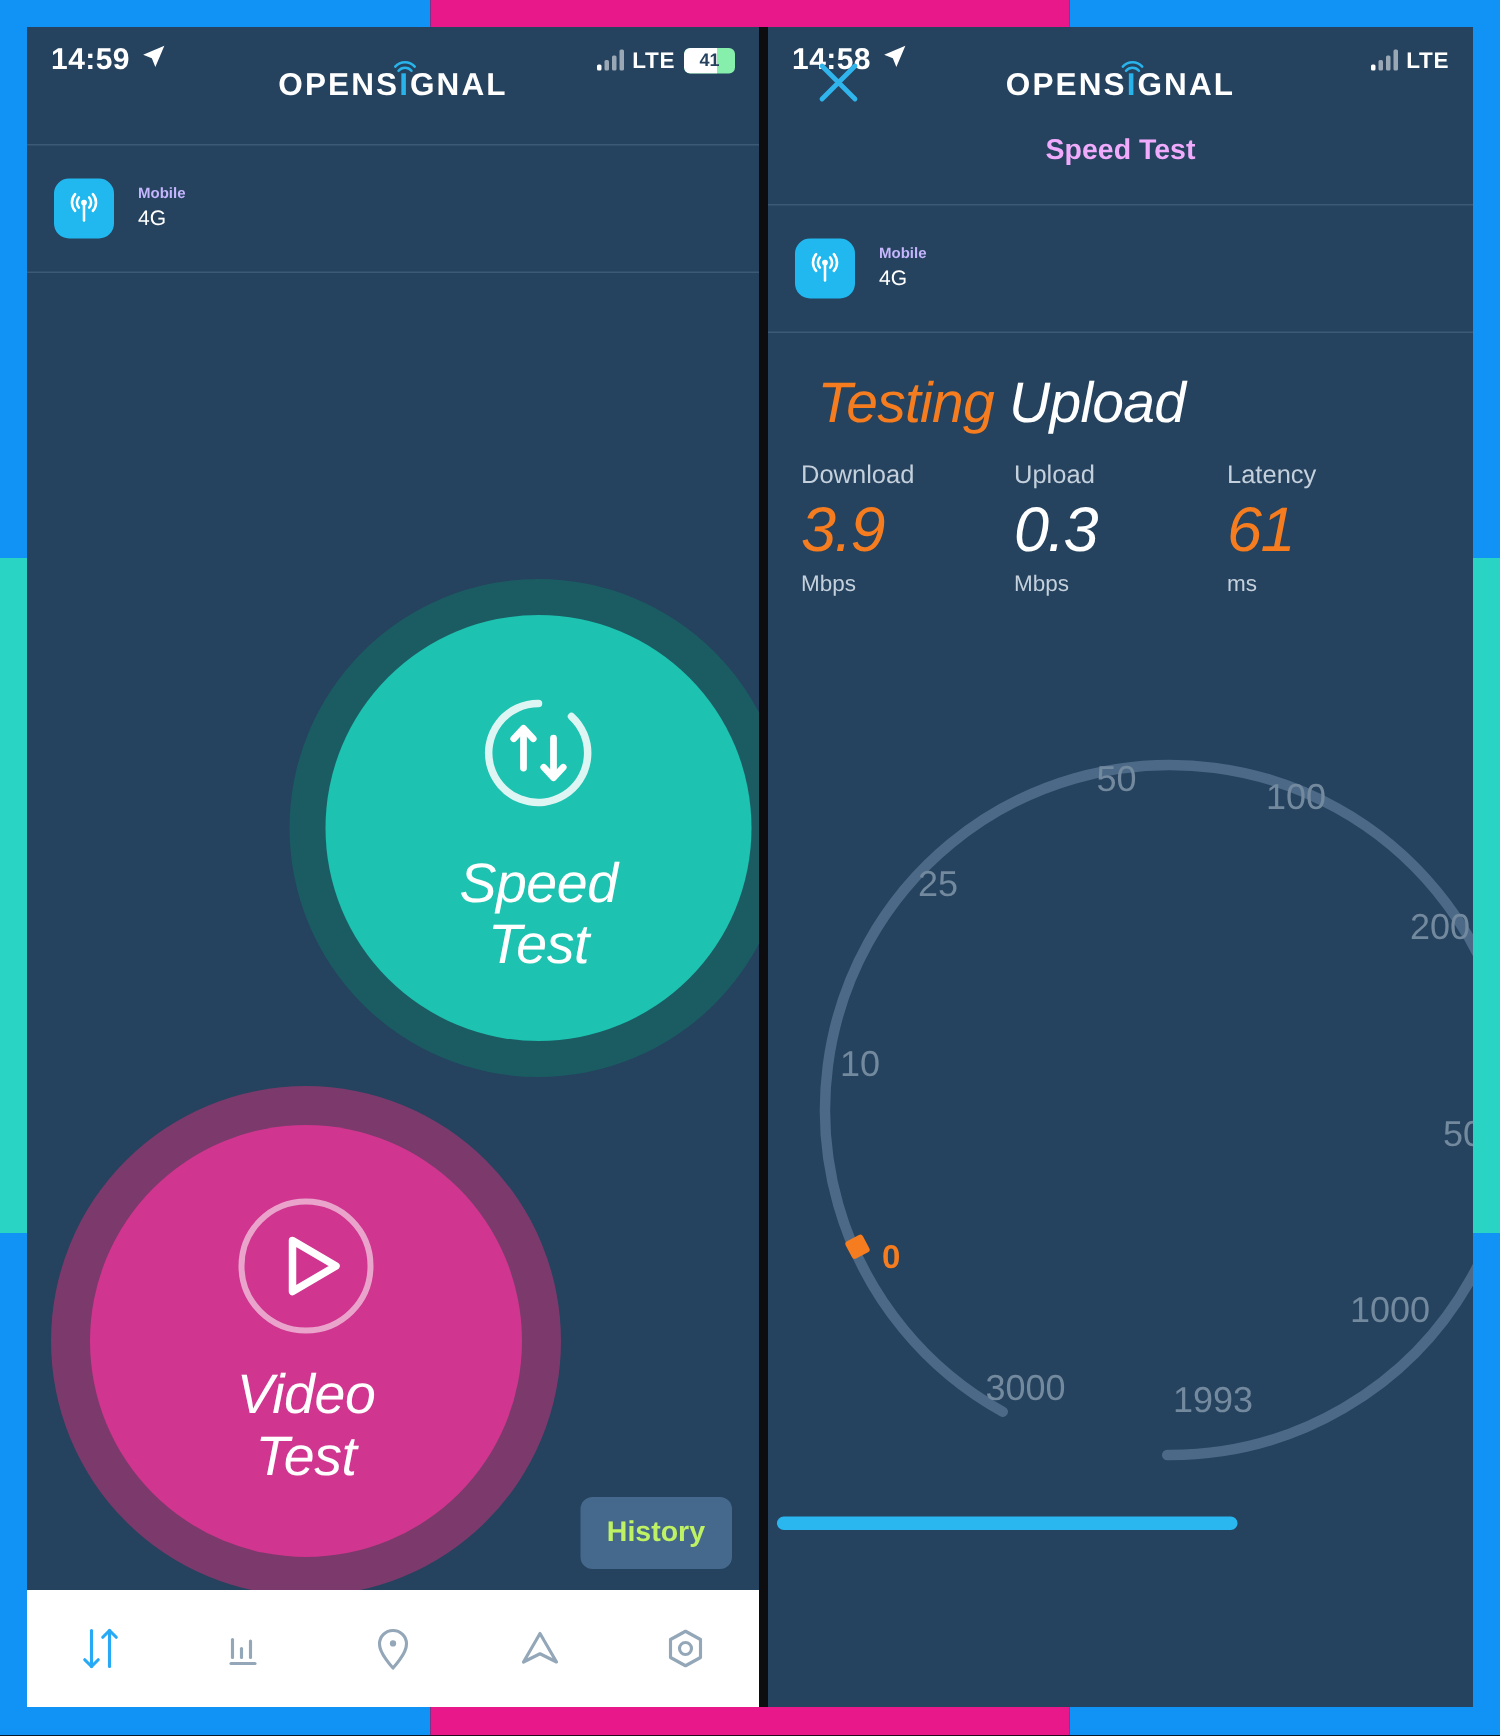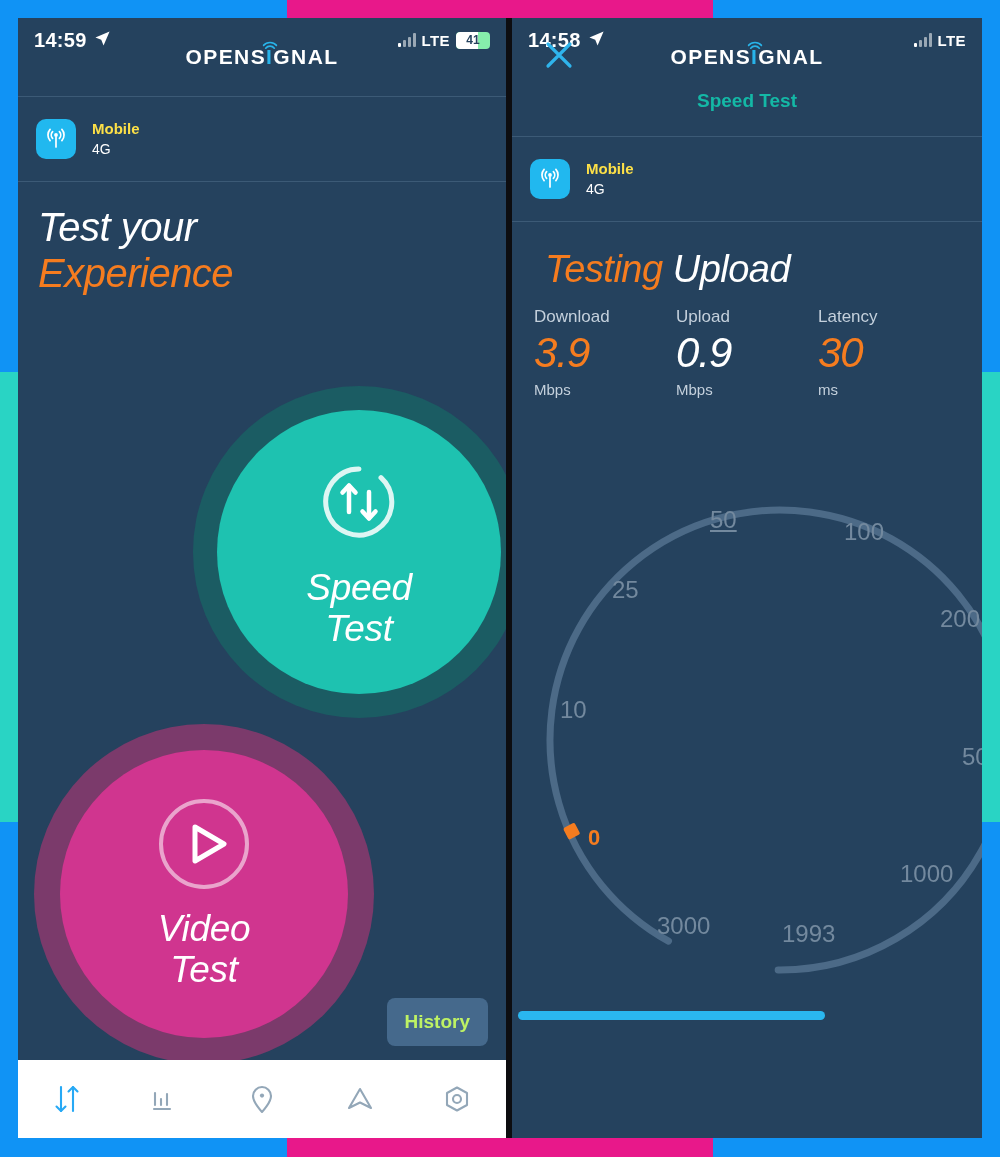--- a/index.html
+++ b/index.html
@@ -51,29 +51,29 @@
     justify-content:center;font-size:12px;font-weight:bold;color:#25425e;z-index:2;}
 
   
   .brandbar{position:relative;height:78px;display:flex;align-items:center;justify-content:center;}
   .brand{font-size:21px;letter-spacing:1.4px;color:#ffffff;font-weight:600;display:inline-flex;align-items:baseline;}
   .brand .i-wrap{position:relative;display:inline-block;color:#28b4ea;}
   .brand .sig{position:absolute;left:50%;transform:translateX(-50%);top:-13px;}
 
   .close-x{position:absolute;left:30px;top:20px;cursor:pointer;}
 
-  .subtitle{text-align:center;color:#14b8a6;font-size:19px;font-weight:600;margin-top:-6px;}
+  .subtitle{text-align:center;color:#f0abfc;font-size:19px;font-weight:600;margin-top:-6px;}
 
   .divider{height:1px;background:#3c5a76;}
 
   
   .connrow{display:flex;align-items:center;gap:16px;padding:22px 18px;}
   .conn-icon{width:40px;height:40px;border-radius:10px;background:#21b8ef;
     display:flex;align-items:center;justify-content:center;flex:none;}
-  .conn-text .t1{color:#fde047;font-size:15px;font-weight:bold;line-height:1.35;}
+  .conn-text .t1{color:#c4b5fd;font-size:10px;font-weight:bold;line-height:1.35;}
   .conn-text .t2{color:#ffffff;font-size:14px;line-height:1.35;}
 
   
   .hero{padding:22px 20px 0 20px;}
   .hero .l1{font-style:italic;font-size:40px;color:#ffffff;font-weight:300;line-height:1.15;letter-spacing:-.5px;}
   .hero .l2{font-style:italic;font-size:40px;color:#f57c1f;font-weight:300;line-height:1.15;letter-spacing:-.5px;}
 
   
   .circle-btn{position:absolute;border-radius:50%;display:flex;flex-direction:column;
     align-items:center;justify-content:center;cursor:pointer;}
@@ -190,24 +190,20 @@
         </svg>
       </span>
       <span class="conn-text">
         <div class="t1">Mobile</div>
         <div class="t2">4G</div>
       </span>
     </div>
 
     <div class="divider"></div>
 
-    <div class="hero">
-      <div class="l1">Test your</div>
-      <div class="l2">Experience</div>
-    </div>
 
     <div class="halo" id="halo-speed"></div>
     <div class="circle-btn" id="btn-speed">
       <span class="icon-ring">
         <svg width="96" height="96" viewBox="0 0 96 96" fill="none">
           <path d="M48 15a33 33 0 1 0 22 8.6" stroke="#ffffff" stroke-width="5" stroke-linecap="round" opacity="0.85"></path>
           <path d="M38 58V32" stroke="#ffffff" stroke-width="4.5" stroke-linecap="round"></path>
           <path d="M31.5 38.5 38 31.5l6.5 7" stroke="#ffffff" stroke-width="4.5" stroke-linecap="round" stroke-linejoin="round"></path>
           <path d="M58 38v26" stroke="#ffffff" stroke-width="4.5" stroke-linecap="round"></path>
           <path d="M51.5 57.5 58 64.5l6.5-7" stroke="#ffffff" stroke-width="4.5" stroke-linecap="round" stroke-linejoin="round"></path>
@@ -340,40 +336,40 @@
     </div>
 
     <div class="metrics">
       <div class="metric">
         <div class="m-label">Download</div>
         <div class="m-value orange">3.9</div>
         <div class="m-unit">Mbps</div>
       </div>
       <div class="metric">
         <div class="m-label">Upload</div>
-        <div class="m-value white">0.9</div>
+        <div class="m-value white">0.3</div>
         <div class="m-unit">Mbps</div>
       </div>
       <div class="metric">
         <div class="m-label">Latency</div>
-        <div class="m-value orange">30</div>
+        <div class="m-value orange">61</div>
         <div class="m-unit">ms</div>
       </div>
     </div>
 
     <div class="gauge-wrap">
       <svg width="470" height="520" viewBox="0 0 470 520" fill="none">
         <circle cx="268" cy="252" r="230" stroke="#4c6a87" stroke-width="7" stroke-linecap="round" stroke-dasharray="1330 115" transform="rotate(119 268 252)"></circle>
         <rect x="53" y="337" width="13" height="13" rx="2" fill="#f57c1f" transform="rotate(-28 59 343)"></rect>
       </svg>
       <div class="gauge-labels">
         <span class="zero" style="left:76px;top:337px;">0</span>
         <span style="left:48px;top:208px;">10</span>
         <span style="left:100px;top:88px;">25</span>
-        <span style="left:198px;top:18px;text-decoration:underline;">50</span>
+        <span style="left:219px;top:18px;">50</span>
         <span style="left:332px;top:30px;">100</span>
         <span style="left:428px;top:117px;">200</span>
         <span style="left:450px;top:255px;">500</span>
         <span style="left:388px;top:372px;">1000</span>
         <span style="left:270px;top:432px;">1993</span>
         <span style="left:145px;top:424px;">3000</span>
       </div>
     </div>
 
     <div class="progress-track">

